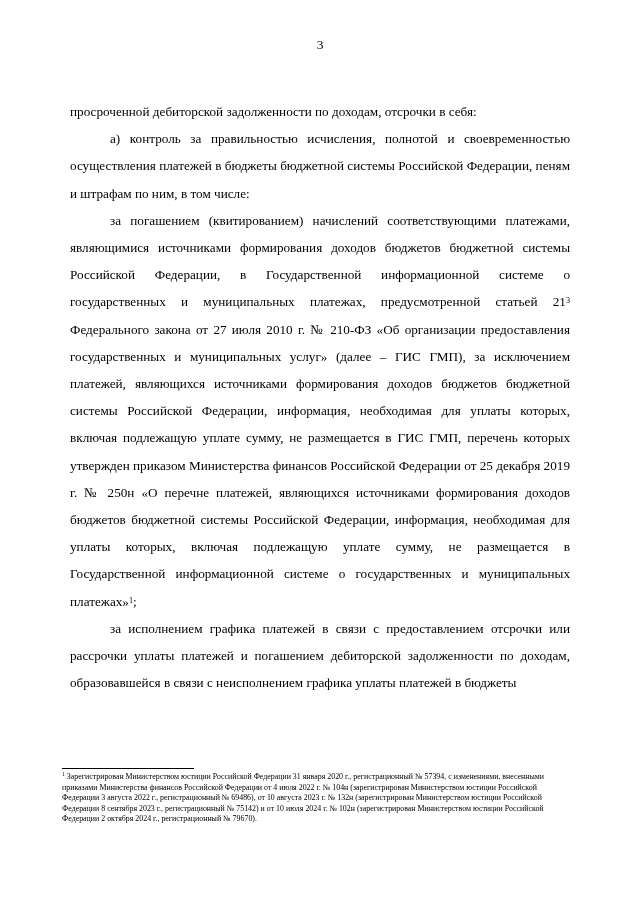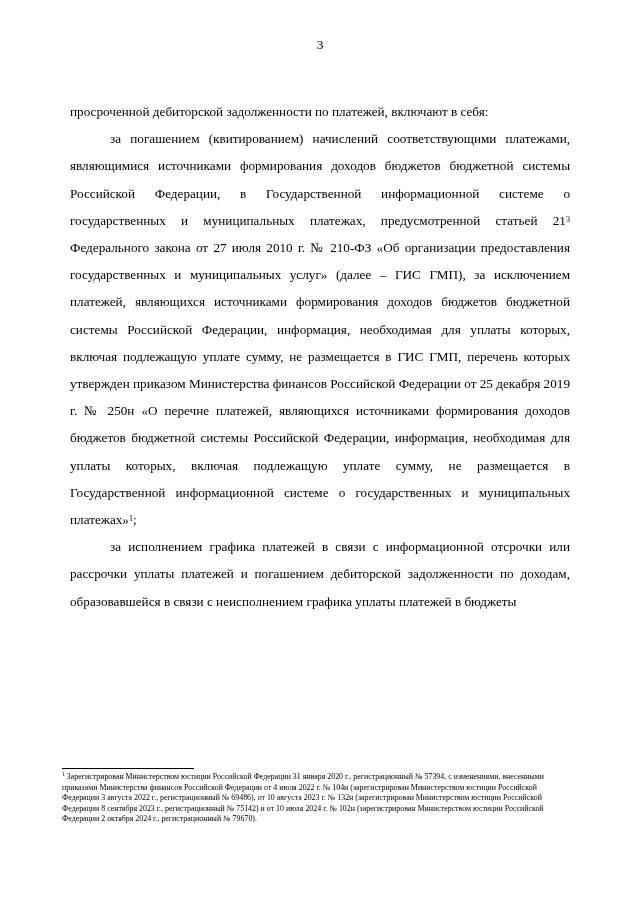--- a/index.html
+++ b/index.html
@@ -78,27 +78,28 @@
 </style>
 </head>
 <body>
 
 <div class="page">
 
   <div class="page-number">3</div>
 
   <div class="body-block">
 
-    <p class="para">просроченной дебиторской задолженности по платежей, включают в себя:</p>
+    <p class="para">просроченной дебиторской задолженности по доходам, отсрочки в себя:</p>
 
+    <p class="para indent">а) контроль за правильностью исчисления, полнотой и своевременностью осуществления платежей в бюджеты бюджетной системы Российской Федерации, пеням и штрафам по ним, в том числе:</p>
 
 
     <p class="para indent"><span>за погашением (квитированием) начислений соответствующими платежами, являющимися источниками формирования доходов бюджетов бюджетной системы Российской Федерации, в Государственной информационной системе о государственных и муниципальных платежах, предусмотренной статьей 21</span><sup>3</sup><span> Федерального закона от 27 июля 2010 г. № 210-ФЗ «Об организации предоставления государственных и муниципальных услуг» (далее – ГИС ГМП), за исключением платежей, являющихся источниками формирования доходов бюджетов бюджетной системы Российской Федерации, информация, необходимая для уплаты которых, включая подлежащую уплате сумму, не размещается в ГИС ГМП, перечень которых утвержден приказом Министерства финансов Российской Федерации от 25 декабря 2019 г. № 250н «О перечне платежей, являющихся источниками формирования доходов бюджетов бюджетной системы Российской Федерации, информация, необходимая для уплаты которых, включая подлежащую уплате сумму, не размещается в Государственной информационной системе о государственных и муниципальных платежах»</span><sup>1</sup><span>;</span></p>
 
-    <p class="para indent">за исполнением графика платежей в связи с информационной отсрочки или рассрочки уплаты платежей и погашением дебиторской задолженности по доходам, образовавшейся в связи с неисполнением графика уплаты платежей в бюджеты</p>
+    <p class="para indent">за исполнением графика платежей в связи с предоставлением отсрочки или рассрочки уплаты платежей и погашением дебиторской задолженности по доходам, образовавшейся в связи с неисполнением графика уплаты платежей в бюджеты</p>
 
   </div>
 
   <div class="footnote-block">
     <div class="footnote-rule"></div>
     <p class="footnote-text"><sup>1</sup><span> Зарегистрирован Министерством юстиции Российской Федерации 31 января 2020 г., регистрационный № 57394, с изменениями, внесенными приказами Министерства финансов Российской Федерации от 4 июля 2022 г. № 104н (зарегистрирован Министерством юстиции Российской Федерации 3 августа 2022 г., регистрационный № 69486), от 10 августа 2023 г. № 132н (зарегистрирован Министерством юстиции Российской Федерации 8 сентября 2023 г., регистрационный № 75142) и от 10 июля 2024 г. № 102н (зарегистрирован Министерством юстиции Российской Федерации 2 октября 2024 г., регистрационный № 79670).</span></p>
   </div>
 
 </div>
 

